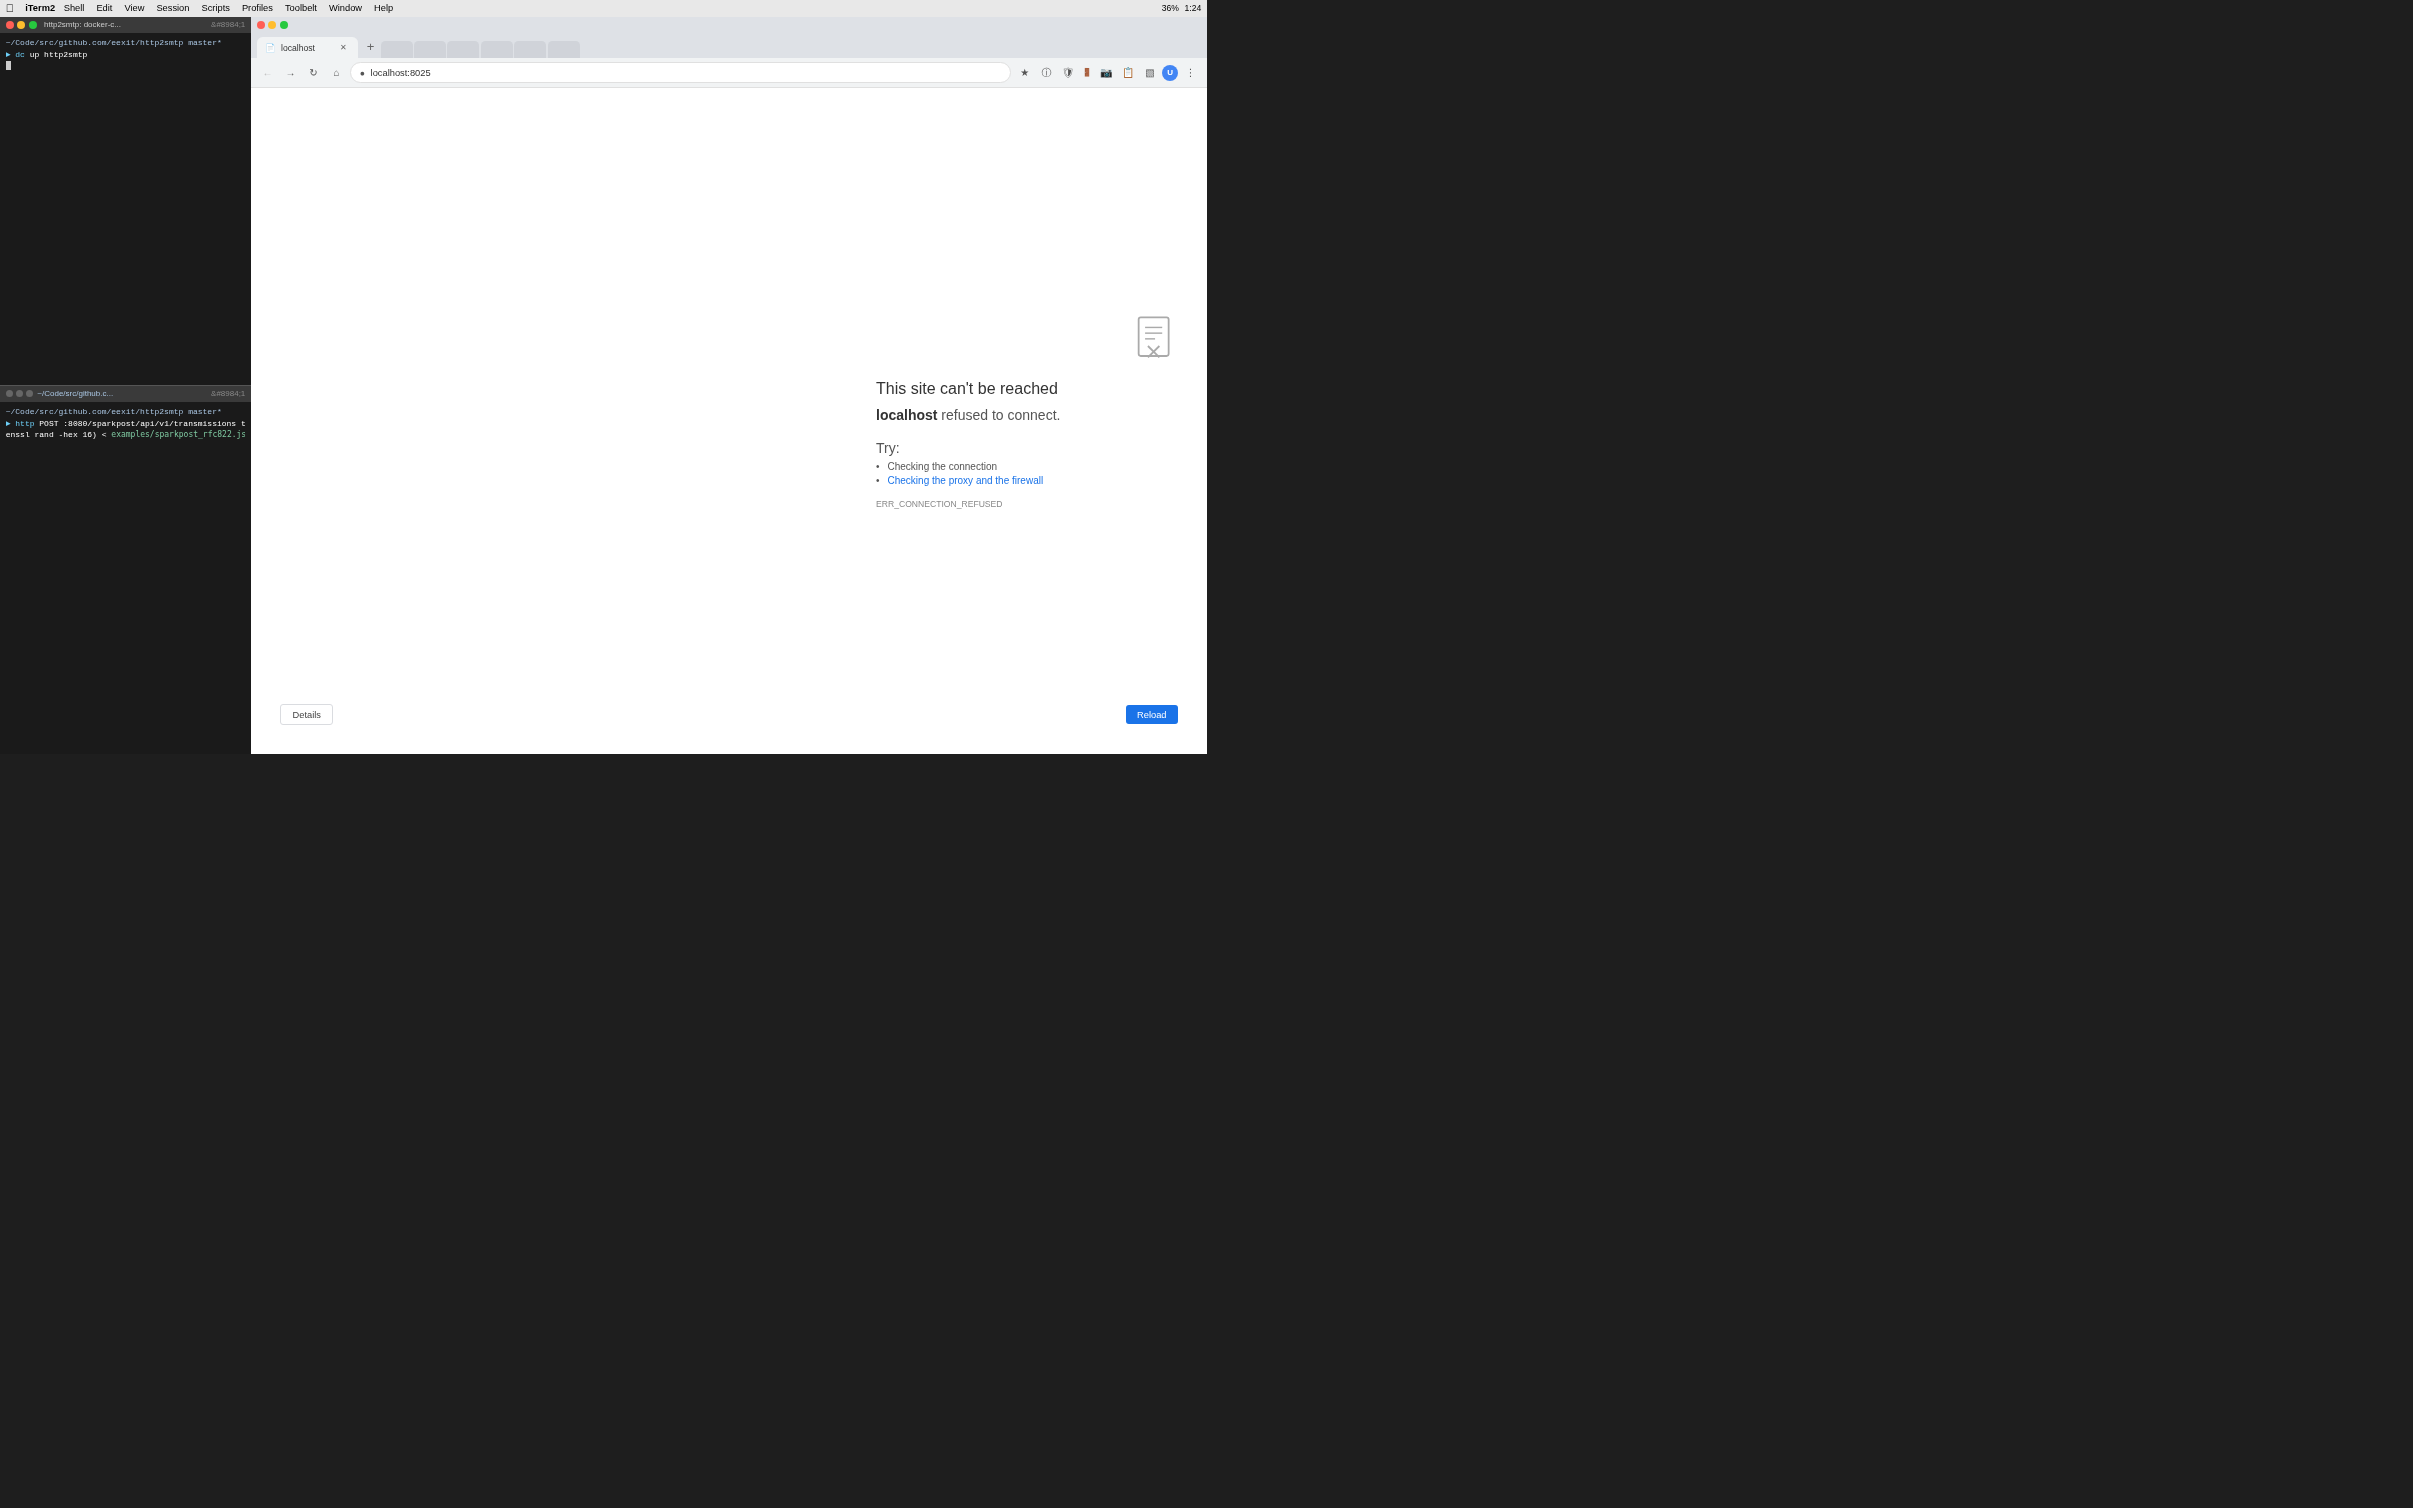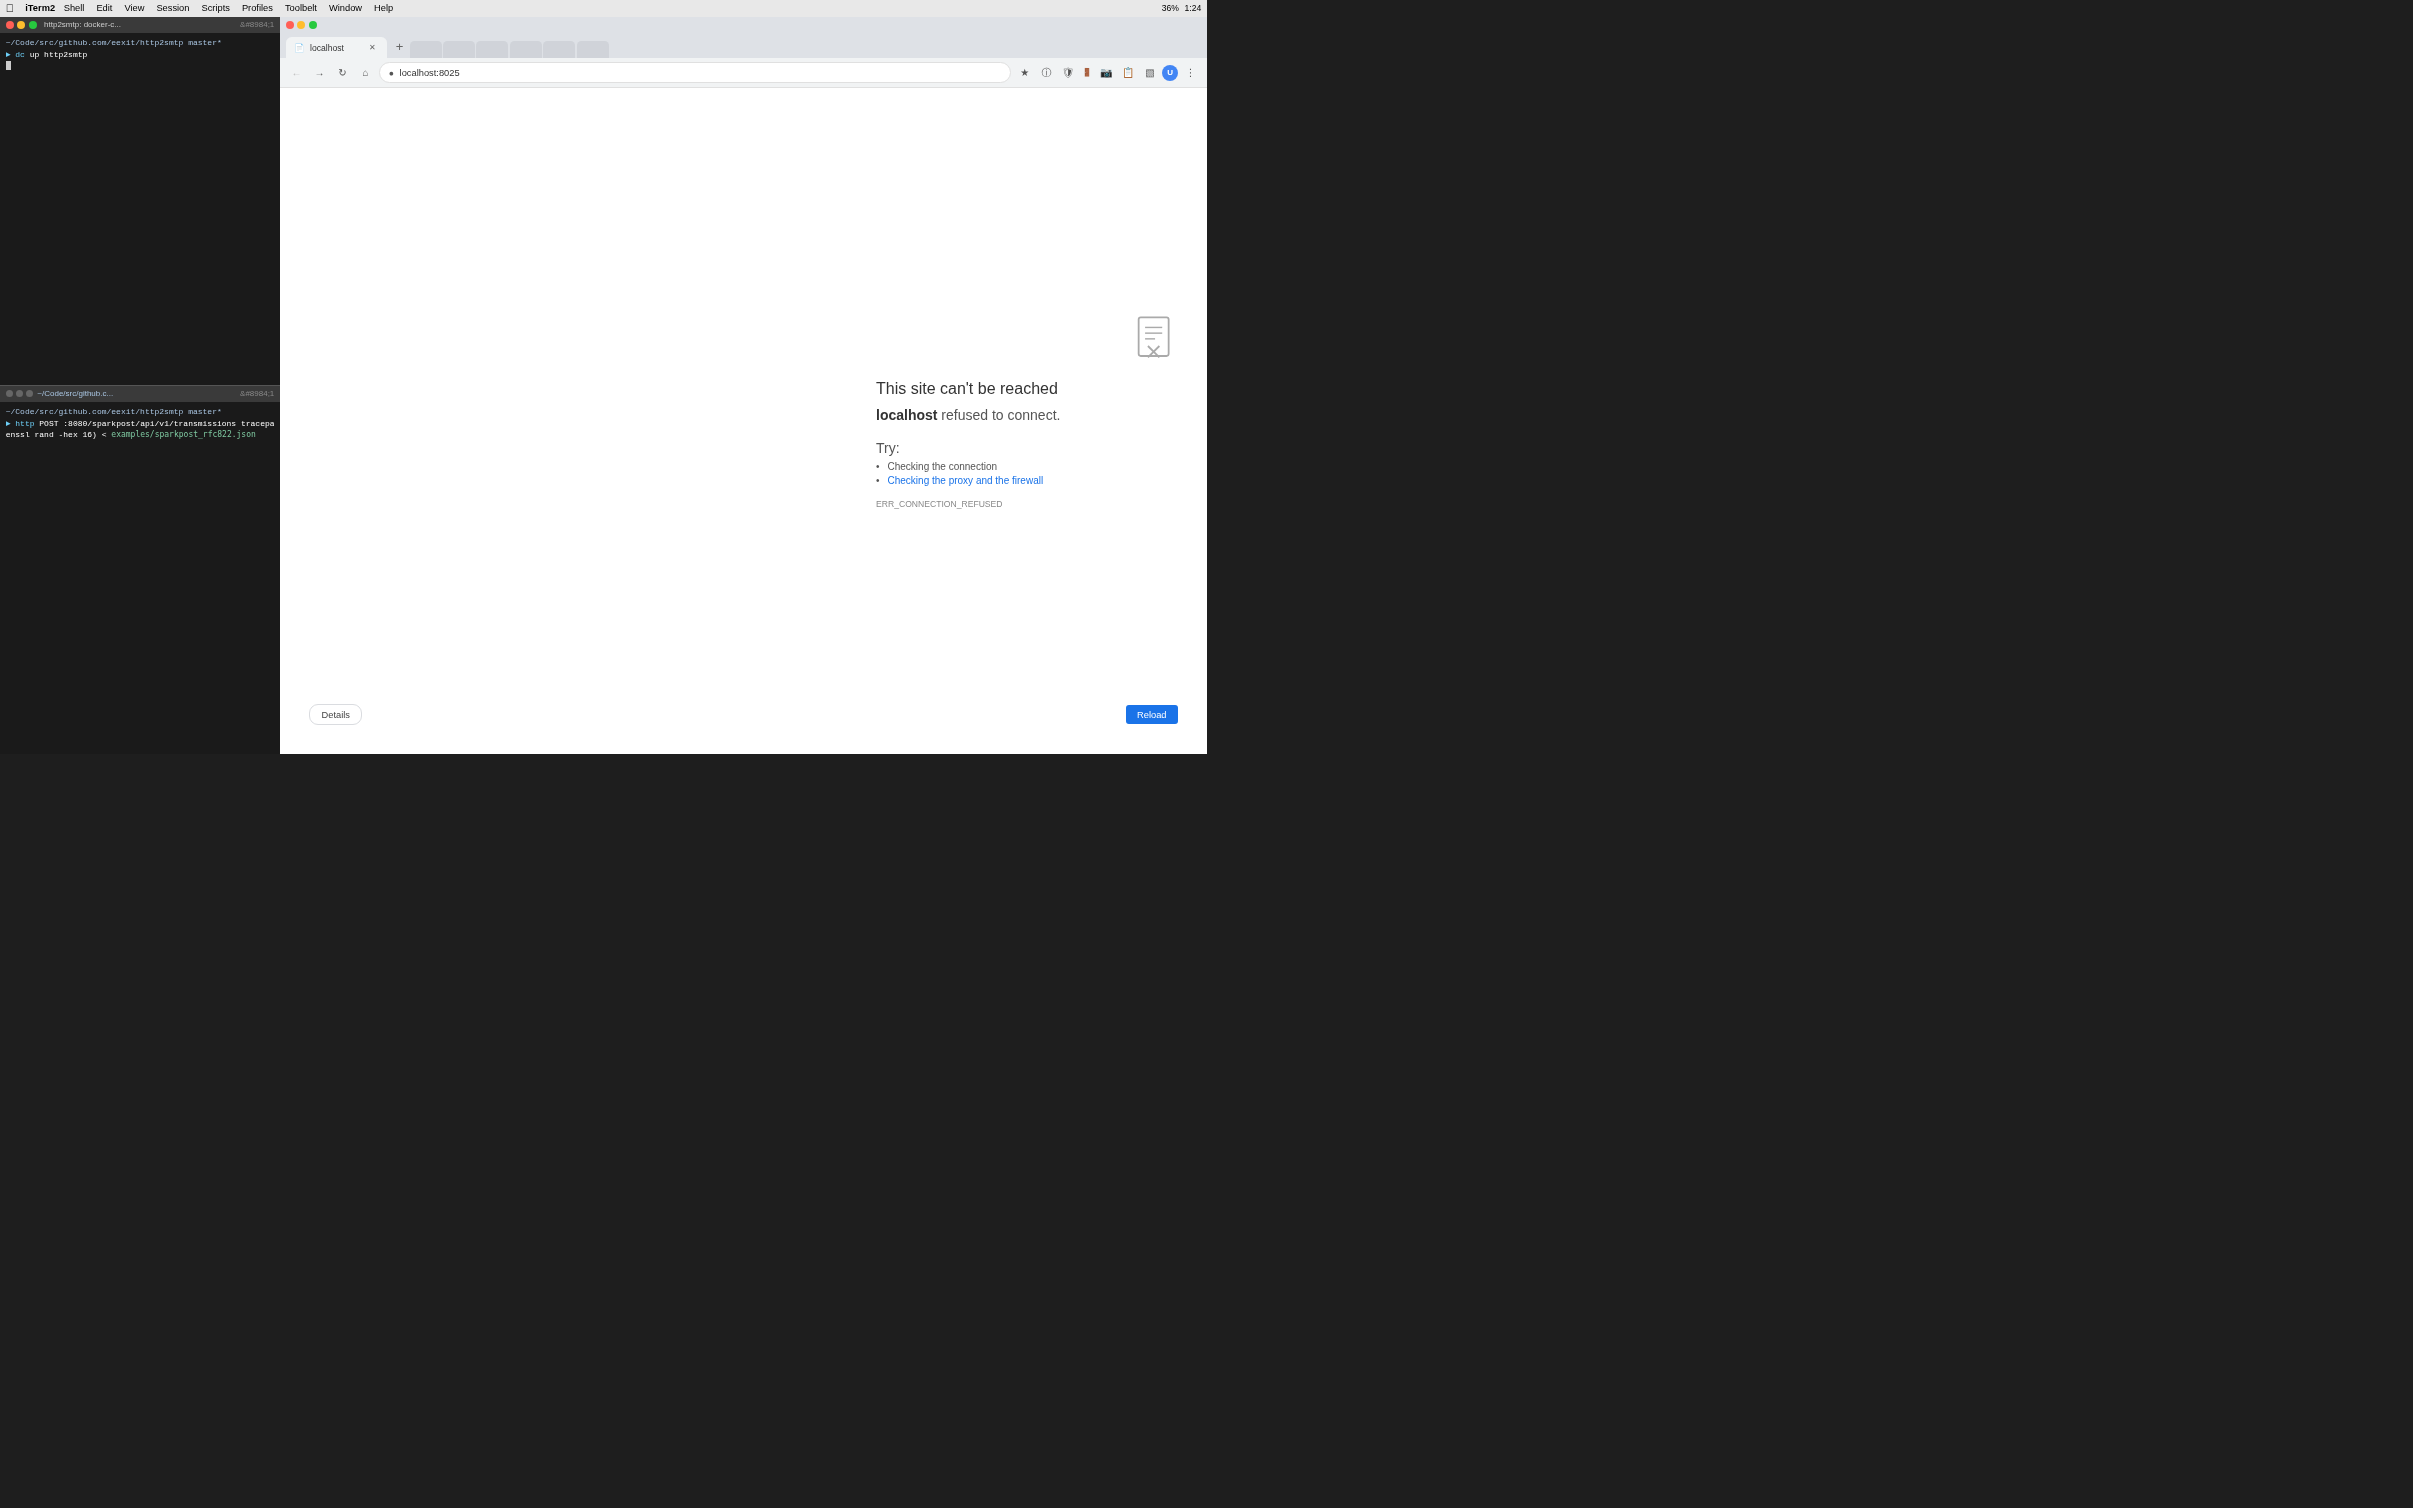--- a/index.html
+++ b/index.html
@@ -61,21 +61,21 @@
       position: absolute;
       top: 16.5px;
       left: 0;
       right: 0;
       bottom: 0;
       display: flex;
     }
 
     
     .terminal {
-      width: 280px;
+      width: 251px;
       height: 100%;
       background: #1a1a1a;
       display: flex;
       flex-direction: column;
       position: relative;
     }
 
     .terminal-title-bar {
       height: 16.5px;
       background: #3a3a3a;
@@ -458,21 +458,21 @@
       left: 0;
       right: 0;
       display: flex;
       align-items: center;
       padding: 0 29px;
     }
 
     .btn-details {
       padding: 4.3px 11.5px;
       border: 0.7px solid #dadce0;
-      border-radius: 9px;
+      border-radius: 3px;
       background: #fff;
       font-size: 9.3px;
       color: #444;
       cursor: pointer;
     }
 
     .btn-reload {
       margin-left: auto;
       padding: 4.3px 11.5px;
       background: #1a73e8;

